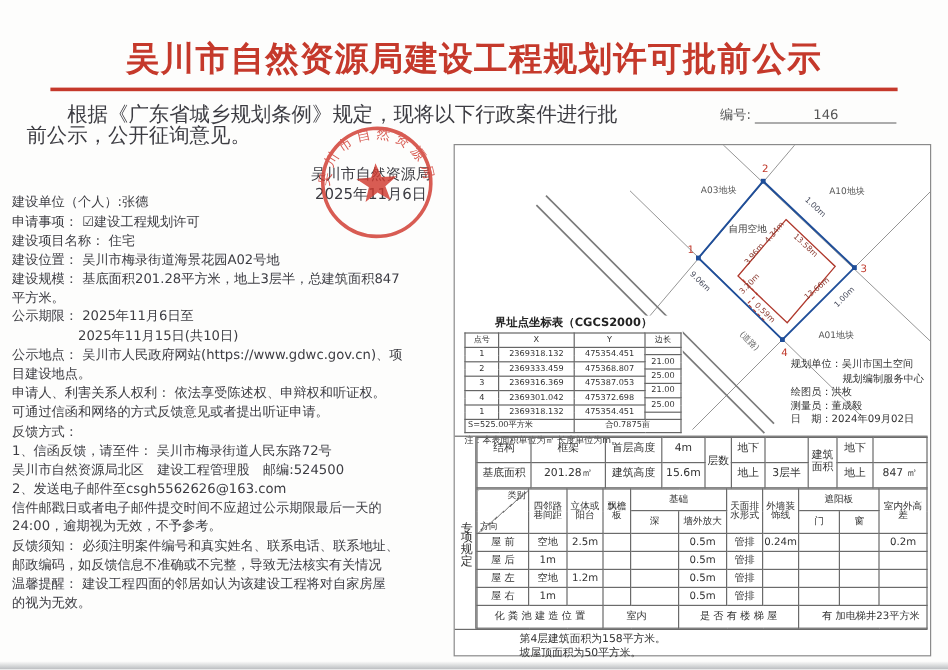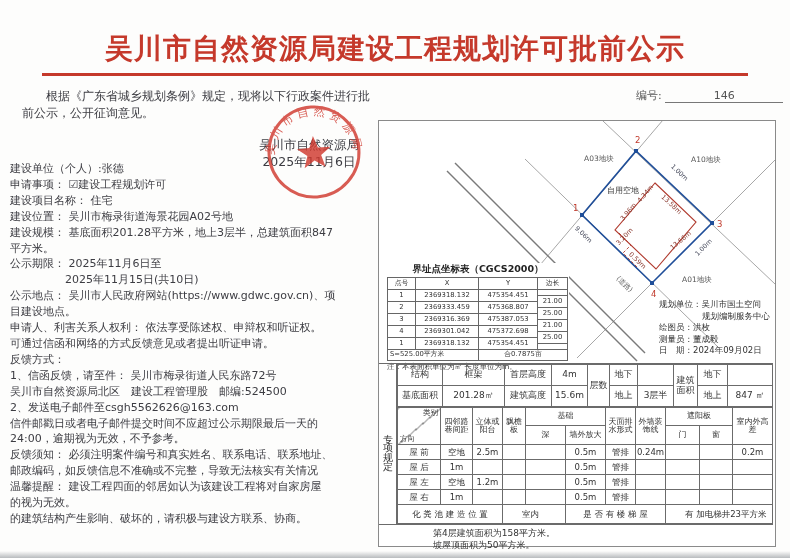--- a/index.html
+++ b/index.html
@@ -2,23 +2,23 @@
 <html><head>
 <meta charset="utf-8">
 <style>
   html,body{margin:0;padding:0;}
   body{width:790px;height:558px;position:relative;background:#fdfdfc;overflow:hidden;
        font-family:"DejaVu Sans","Liberation Sans",sans-serif;color:#3c3c42;}
   .abs{position:absolute;}
   
   .doc-title{left:42px;top:30px;width:706px;text-align:center;font-size:28px;font-weight:bold;
              color:#c5392b;letter-spacing:1px;border-bottom:3px solid #c5392b;padding-bottom:5px;}
-  .doc-no{left:600px;top:88px;font-size:11px;color:#555;margin-left:36px;}
+  .doc-no{left:600px;top:88px;font-size:11px;color:#555;}
   .doc-no .blank{display:inline-block;width:118px;border-bottom:1px solid #777;text-align:center;}
-  .intro{left:22px;top:88px;width:350px;font-size:12px;line-height:16.5px;white-space:nowrap;}
+  .intro{left:22px;top:88px;width:350px;font-size:17px;line-height:16.5px;white-space:nowrap;}
   .intro .l0{text-indent:2em;}
   
   .agency{left:250px;top:136px;width:118px;text-align:center;font-size:12.5px;line-height:17px;}
   .seal{left:262px;top:100px;opacity:.82;transform:rotate(-4deg);}
   
   .notice{left:10px;top:161px;width:352px;font-size:11px;line-height:15.9px;white-space:nowrap;}
   
   .frame{left:378px;top:120px;width:396px;height:425px;border:1px solid #8a8a8a;background:#fff;}
   
   .coordbox{left:8px;top:142px;width:182px;background:#fff;}
@@ -104,21 +104,20 @@
   <div>反馈方式：</div>
   <div>1、信函反馈，请至件： 吴川市梅录街道人民东路72号</div>
   <div>吴川市自然资源局北区　建设工程管理股　邮编:524500</div>
   <div>2、发送电子邮件至csgh5562626@163.com</div>
   <div>信件邮戳日或者电子邮件提交时间不应超过公示期限最后一天的</div>
   <div>24:00，逾期视为无效，不予参考。</div>
   <div>反馈须知： 必须注明案件编号和真实姓名、联系电话、联系地址、</div>
   <div>邮政编码，如反馈信息不准确或不完整，导致无法核实有关情况</div>
   <div>温馨提醒： 建设工程四面的邻居如认为该建设工程将对自家房屋</div>
   <div>的视为无效。</div>
-  <div>的建筑结构产生影响、破坏的，请积极与建设方联系、协商。</div>
 </div>
 
 <div class="abs frame">
 
   <svg class="abs" style="left:0;top:0" width="396" height="242" viewBox="0 0 396 242">
 
     <g stroke="#909090" stroke-width="0.8">
       <line x1="150" y1="157" x2="295" y2="-14"></line>
       <line x1="205" y1="-18" x2="396" y2="163"></line>
       <line x1="396" y1="39" x2="198" y2="237"></line>

